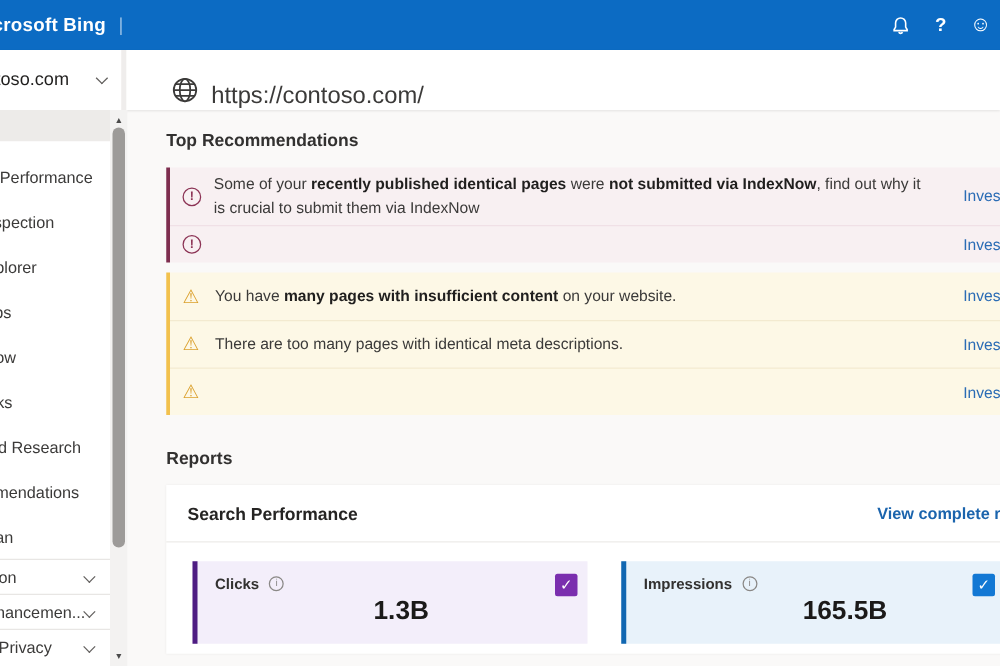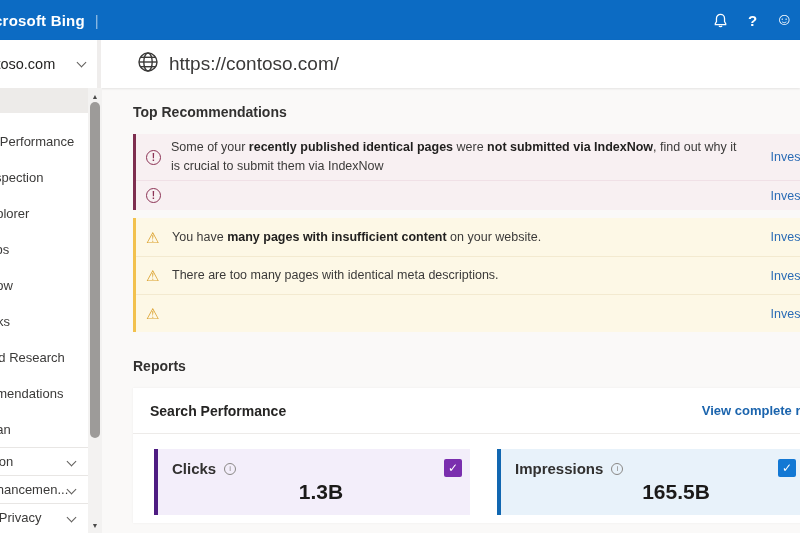--- a/index.html
+++ b/index.html
@@ -21,21 +21,21 @@
 
   
   .subheader { position:absolute; left:0; top:40px; width:800px; height:48px; display:flex;
                box-shadow:0 1px 2px rgba(0,0,0,.09); }
   .site-selector { width:101px; background:#fff; border-right:4px solid #efedec; position:relative;
                    display:flex; align-items:center; overflow:hidden; cursor:pointer; }
   .site-selector-label { font-size:14.5px; color:#201f1e; margin-left:-27px; white-space:nowrap; }
   .chev { width:7px; height:7px; border-right:1.4px solid #605e5c; border-bottom:1.4px solid #605e5c;
           transform:rotate(45deg); display:inline-block; }
   .site-selector .chev { position:absolute; right:12px; top:19px; }
-  .page-header { flex:1; background:#fff; display:flex; align-items:center; padding-left:36px; gap:10px; }
+  .page-header { flex:1; background:#fff; display:flex; align-items:flex-end; padding-left:36px; gap:10px; }
   .globe { flex:0 0 auto; }
   .page-url { font-size:19px; color:#3b3a39; white-space:nowrap; }
 
   
   .sidebar { position:absolute; left:0; top:88px; width:88px; height:445px; background:#fff; overflow:hidden; }
   .sel-block { height:25px; background:#edebe9; }
   .nav-list { padding-top:10px; }
   .nav-item { height:36px; display:flex; align-items:center; white-space:nowrap; cursor:pointer; }
   .nav-label { font-size:13px; color:#3b3a39; margin-left:-45px; }
   .nav-groups { margin-top:0; }
@@ -79,21 +79,21 @@
   
   .report-card { margin-top:14px; width:710px; height:135px; background:#fff;
                  box-shadow:0 0 2px rgba(0,0,0,.06); }
   .report-head { height:46px; display:flex; align-items:center; justify-content:space-between;
                  padding:0 10px 0 17px; border-bottom:1px solid #edebe9; position:relative; }
   .report-title { font-size:14px; font-weight:600; color:#252423; }
   .report-link { font-size:13px; font-weight:600; color:#1b64ad; text-decoration:none; white-space:nowrap; cursor:pointer; }
   .metric-row { display:flex; gap:27px; padding:15px 0 0 21px; }
   .metric-card { position:relative; height:66px; border-left:4px solid; padding:11px 0 0 14px; }
   .metric-label-row { display:flex; align-items:center; gap:8px; }
-  .metric-label { font-size:15px; font-weight:600; color:#323130; }
+  .metric-label { font-size:12px; font-weight:600; color:#323130; }
   .info-ico { width:12px; height:12px; border:1px solid #8a8886; border-radius:50%; color:#8a8886;
               font-size:8px; line-height:10px; text-align:center; font-style:normal; cursor:pointer; }
   .metric-value { margin-top:3px; font-size:21px; font-weight:700; color:#1b1a19;text-align:center; }
   .metric-check { position:absolute; top:10px; width:18px; height:18px; border-radius:2px;
                   color:#fff; font-size:12px; font-weight:700; display:flex; align-items:center;
                   justify-content:center; cursor:pointer; }
 </style>
 </head>
 <body>
 

